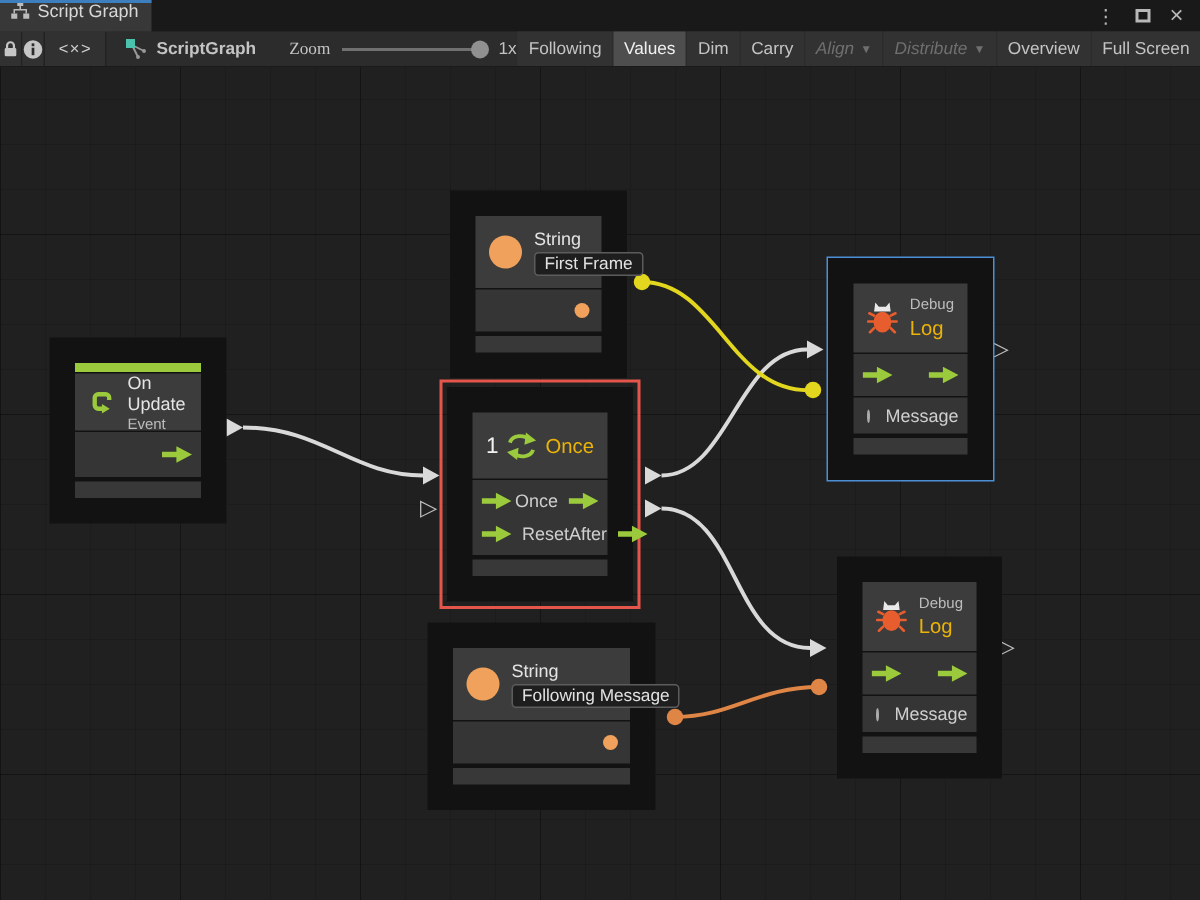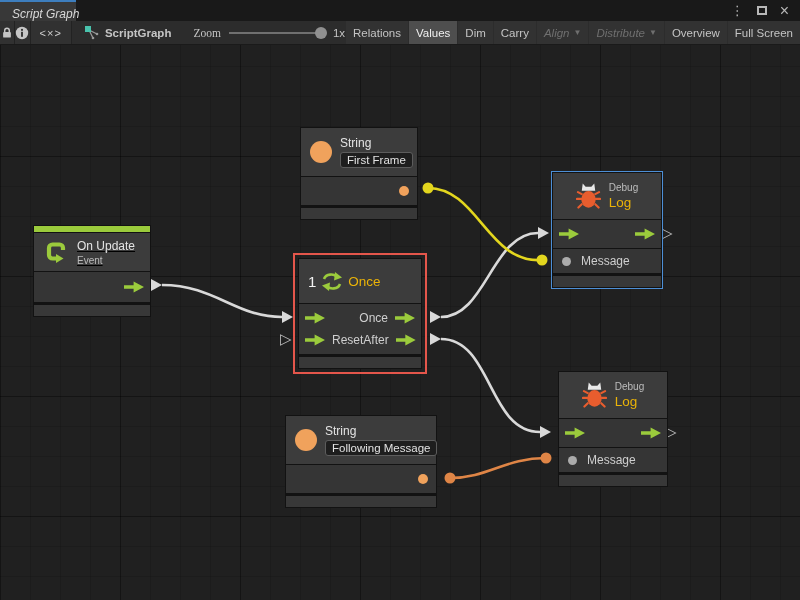--- a/index.html
+++ b/index.html
@@ -2,21 +2,21 @@
 <html><head>
 <meta charset="utf-8">
 <style>
   * { box-sizing: border-box; margin: 0; padding: 0; }
   html,body { width:800px; height:600px; overflow:hidden; }
   body { font-family:"Liberation Sans", sans-serif; background:#202020; }
   .app { width:800px; height:600px; display:flex; flex-direction:column; }
 
   
   .tabbar { height:21px; background:#191919; display:flex; align-items:stretch; justify-content:space-between; flex:0 0 auto; }
-  .tab { width:76px; background:#383838; display:flex; align-items:flex-end; gap:5px; padding:0 7px; position:relative; cursor:default;font-style:italic; }
+  .tab { width:101px; background:#383838; display:flex; align-items:flex-start; gap:5px; padding:0 7px; position:relative; cursor:default; }
   .tab-accent { position:absolute; top:0; left:0; right:0; height:2px; }
   .tab-label { font-size:12px; color:#d8d8d8; white-space:nowrap; }
   .win-controls { display:flex; align-items:center; gap:13px; padding-right:11px; }
   .wc { color:#b8b8b8; font-size:13px; line-height:1; }
   .wc-max { width:10px; height:9px; border:2px solid #b8b8b8; }
 
   
   .toolbar { height:24px; background:#2c2c2c; display:flex; align-items:stretch; font-size:11.5px; color:#c4c4c4; flex:0 0 auto; border-bottom:1px solid #1a1a1a; }
   .ibtn { display:flex; align-items:center; justify-content:center; background:#313131; border-right:1px solid #222; }
   .ibtn.w26 { width:26px; } .ibtn.w72 { width:72px; }
@@ -40,21 +40,21 @@
       linear-gradient(to right, rgba(0,0,0,0.30) 1px, transparent 1px),
       linear-gradient(to bottom, rgba(0,0,0,0.30) 1px, transparent 1px),
       linear-gradient(to right, rgba(0,0,0,0.12) 1px, transparent 1px),
       linear-gradient(to bottom, rgba(0,0,0,0.12) 1px, transparent 1px);
     background-size:120px 120px,120px 120px,30px 30px,30px 30px;
     background-position:0 -9px,0 -9px,0 -9px,0 -9px;
   }
   .wires { position:absolute; left:0; top:0; pointer-events:none; }
 
   
-  .node { position:absolute; background:#121212; padding:1px; display:flex; flex-direction:column; gap:1px; }
+  .node { position:absolute; background:#121212; padding:17px; display:flex; flex-direction:column; gap:1px; }
   .node.inwrap { position:static; }
   .sec { background:#353535; }
   .sec.head { background:#3c3c3c; display:flex; align-items:center; gap:8px; padding:0 9px; }
   .sec.foot { height:11px; background:#383838; margin-top:2px; }
   .topbar { height:6px; }
   .frow { display:flex; align-items:center; justify-content:space-between; padding:0 6px; }
   .pl { font-size:12px; color:#cfcfcf; }
   .grp { display:flex; align-items:center; gap:7px; }
   .farrow { width:20px; height:13px; clip-path:polygon(0 36%,48% 36%,48% 8%,100% 50%,48% 92%,48% 64%,0 64%); }
   .vdot { width:10px; height:10px; border-radius:50%; }
@@ -65,21 +65,21 @@
   .nsub { font-size:10px; color:#bdbdbd; }
   .nbig { font-size:13.5px; color:#eab308; }
   .field { background:#1e1e1e; border:1px solid #5c5c5c; border-radius:3px; padding:1px 6px; font-size:11.5px; color:#e2e2e2; white-space:nowrap; }
   .count { font-size:15px; color:#f2f2f2; }
 
   .sel-red { position:absolute; border:2px solid #e4564b; padding:3px; }
   .sel-blue { position:absolute; border:1px solid #4d8fd6; }
   .hollow { position:absolute; color:#bdbdbd; font-size:15px; line-height:15px; width:15px; height:15px; }
 
   
-  #n-onupdate { left:33px; top:180px; width:118px;text-decoration:underline; }
+  #n-onupdate { left:33px; top:180px; width:118px; }
   #n-onupdate .head { height:38px; }
   #n-onupdate .frow { height:30px; }
   #n-string1 { left:300px; top:82px; width:118px; }
   #n-string2 { left:285px; top:370px; width:152px; }
   .stringnode .head { height:48px; }
   .stringnode .frow { height:28px; justify-content:flex-end; padding-right:8px; }
   #w-once { left:293px; top:208px; }
   #n-once { width:124px; }
   #n-once .head { height:44px; gap:5px; }
   #n-once .rows { background:#353535; padding:3px 0; }
@@ -146,21 +146,21 @@
       <span class="zoom-label">Zoom</span>
       <div class="slider">
         <div class="track"></div>
         <div class="handle"></div>
       </div>
       <span class="zoom-val">1x</span>
     </div>
 
     <div class="tb-right">
       <div class="tbtn">
-          <span>Relations</span>
+          <span>Following</span>
         </div>
       <div class="tbtn active">
           <span>Values</span>
         </div>
       <div class="tbtn">
           <span>Dim</span>
         </div>
       <div class="tbtn">
           <span>Carry</span>
         </div>

